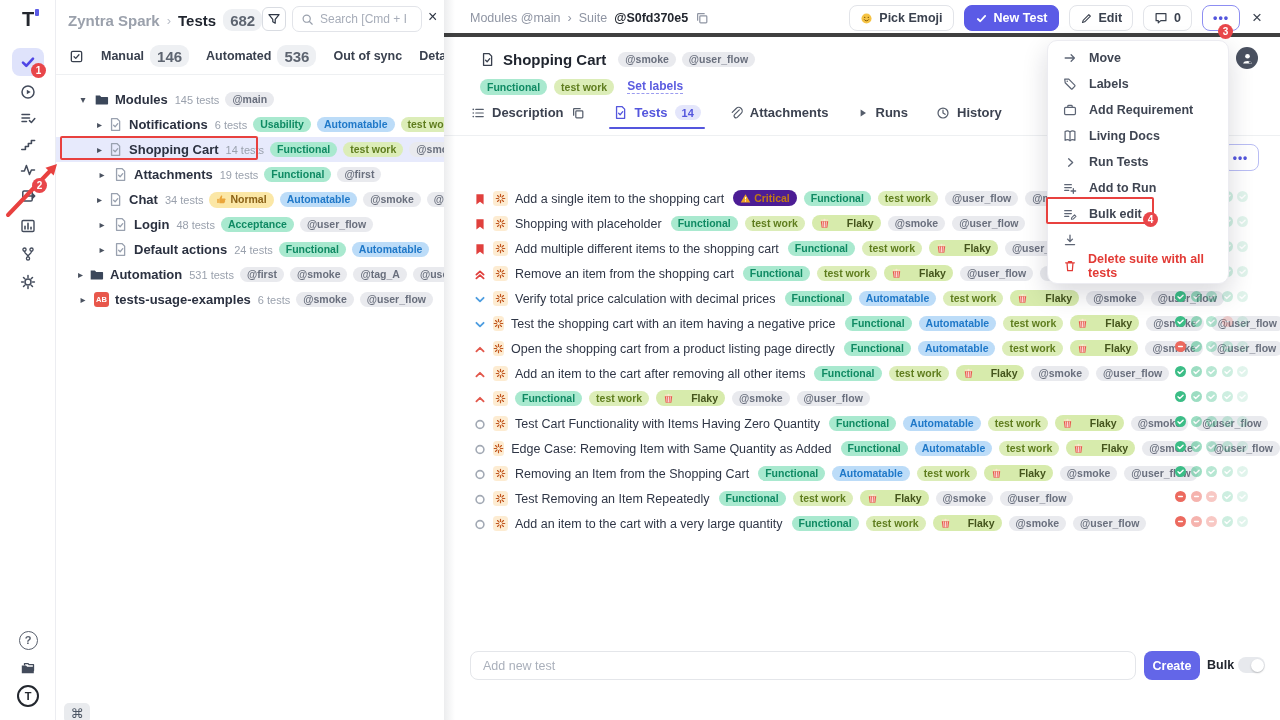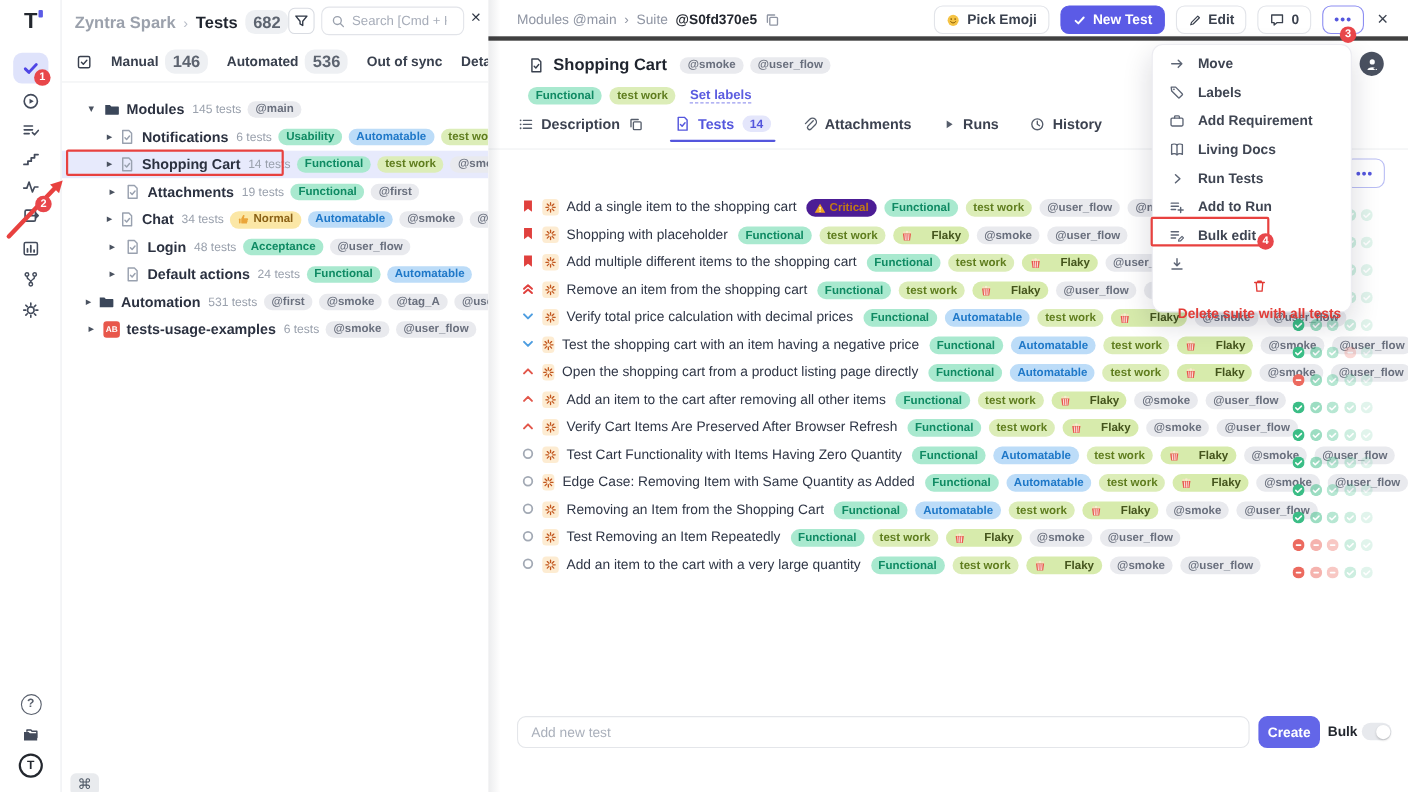--- a/index.html
+++ b/index.html
@@ -77,38 +77,38 @@
   .mtab .ic { color:#555d6b; }
   .mtab.active { color:#5456dd; }
   .mtab.active .ic { color:#5456dd; }
   .mtab.active::after { content:""; position:absolute; left:-4px; right:-4px; bottom:0; height:2px; background:#5456dd; border-radius:2px; }
   .mtab-count { background:#e4e6fb; color:#5456dd; font-size:11px; font-weight:700; padding:1.5px 7px; border-radius:9px; }
 
   #hidden-toolbar-dots { position:absolute; left:778px; top:144px; width:37px; height:27px; border:1px solid #b9bdf4; border-radius:8px; background:#fff; display:flex; align-items:center; justify-content:center; color:#5456dd; font-weight:800; letter-spacing:1px; font-size:12px; cursor:pointer; }
   #hidden-toolbar-dots::before { content:""; position:absolute; left:-2px; top:0; width:1px; height:27px; background:#c9ccf5; }
 
   #tests-list { position:absolute; left:0; top:0; width:836px; }
-  .test-row { position:absolute; left:0; width:836px; height:25px; display:flex; align-items:flex-start; gap:7px; padding-left:30px; white-space:nowrap; cursor:pointer; }
+  .test-row { position:absolute; left:0; width:836px; height:25px; display:flex; align-items:flex-end; gap:7px; padding-left:30px; white-space:nowrap; cursor:pointer; }
   .test-title { font-size:12.5px; font-weight:500; color:#2f3646; margin-right:2px; }
   .burst { width:15px; height:15px; background:#fdecd2; border-radius:3.5px; display:inline-flex; align-items:center; justify-content:center; }
   .runs { position:absolute; left:731px; top:7px; display:flex; gap:4.5px; }
 
   #addtest-bar { position:absolute; left:0; top:648px; width:836px; height:40px; }
   #addtest-input { position:absolute; left:26px; top:3px; width:666px; height:29px; border:1px solid #e4e6ea; border-radius:8px; padding:0 12px; font-size:12.5px; color:#3a4150; outline:none; font-family:inherit; }
   #addtest-input::placeholder { color:#aab0bb; }
   #create-btn { position:absolute; left:700px; top:3px; width:56px; height:29px; background:#6366e8; border:none; border-radius:8px; color:#fff; font-size:12.5px; font-weight:600; cursor:pointer; font-family:inherit; }
   #bulk-label { position:absolute; left:763px; top:10px; font-size:12.5px; font-weight:700; color:#23272f; }
   #bulk-toggle { position:absolute; left:794px; top:9px; width:27px; height:16px; background:#e7e9ed; border-radius:9px; cursor:pointer; }
   #bulk-toggle i { position:absolute; right:1.5px; top:1.5px; width:13px; height:13px; background:#fff; border-radius:50%; box-shadow:0 1px 2px rgba(0,0,0,.2); }
 
   
   #menu { position:absolute; left:1047px; top:40px; width:182px; background:#fff; border:1px solid #ececf1; border-radius:10px; box-shadow:0 10px 26px rgba(20,20,45,.16); padding:4px 0; z-index:50; }
   .menu-item { height:26px; display:flex; align-items:center; gap:11px; padding-left:14px; font-size:12.5px; font-weight:600; color:#3f4552; cursor:pointer; }
   .menu-item .ic { color:#5d6575; width:16px; }
-  .menu-item.danger { color:#e23b36;flex-direction:column; }
+  .menu-item.danger { color:#e23b36; }
   .menu-item.danger .ic { color:#e23b36; }
 
   
   .arect { position:absolute; border:2.5px solid #e8413f; border-radius:2px; z-index:100; pointer-events:none; }
   .abadge { position:absolute; width:15px; height:15px; background:#e8464a; border-radius:50%; color:#fff; font-size:10px; font-weight:800; display:flex; align-items:center; justify-content:center; z-index:101; pointer-events:none; }
   #arrow2 { position:absolute; left:0; top:150px; z-index:100; pointer-events:none; }
 </style>
 </head>
 <body>
 
@@ -1071,21 +1071,20 @@
           <span class="ic">
             <svg width="12" height="13" viewBox="0 0 12 13">
               <path d="M2.4 8.4 L6 4.8 L9.6 8.4" stroke="#e2574b" stroke-width="1.8" fill="none" stroke-linecap="round" stroke-linejoin="round"></path>
             </svg>
           </span>
           <span class="burst">
             <svg width="11" height="11" viewBox="0 0 14 14">
               <path d="M7 1.6 V4.4 M7 9.6 V12.4 M1.6 7 H4.4 M9.6 7 H12.4 M3.2 3.2 L5.2 5.2 M8.8 8.8 L10.8 10.8 M10.8 3.2 L8.8 5.2 M5.2 8.8 L3.2 10.8" stroke="#c2571f" stroke-width="1.5" stroke-linecap="round"></path>
             </svg>
           </span>
-          <span class="test-title">Verify Cart Items Are Preserved After Browser Refresh</span>
           <span class="pill bg-green">
             <span>Functional</span>
           </span>
           <span class="pill bg-lime">
             <span>test work</span>
           </span>
           <span class="pill bg-flaky">
             <span class="ic">
               <svg width="11" height="11" viewBox="0 0 16 16" xmlns="http://www.w3.org/2000/svg">
                 <circle cx="4.4" cy="3.6" r="1.7" fill="#f4e3bd"></circle>

